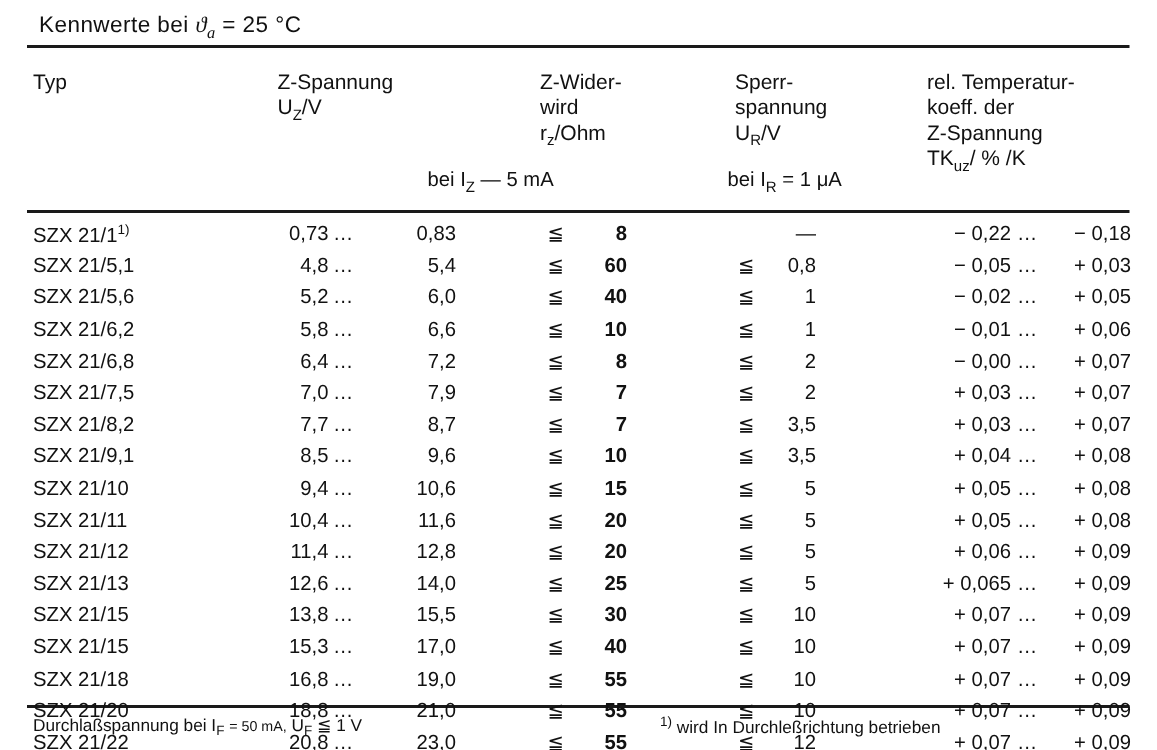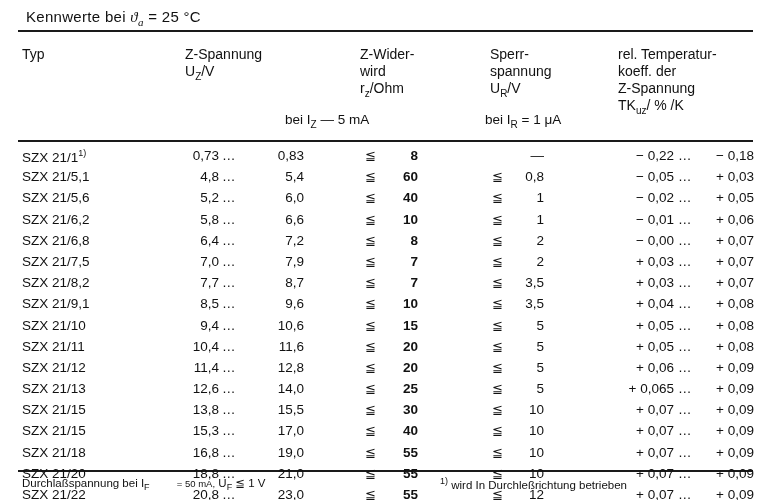--- a/index.html
+++ b/index.html
@@ -115,21 +115,21 @@
   .bold { font-weight: bold; }
 
   
   .foot {
     position: absolute;
     top: 476px;
     font-size: 11.5px;
     white-space: nowrap;
   }
   .foot .sub { font-size: 9px; vertical-align: sub; }
-  .foot .small { font-size: 9.5px; margin-left: 24px; }
+  .foot .small { font-size: 9.5px; }
   .foot-left  { left: 22px; }
   .foot-right { left: 440px; }
   .foot-right .sup { font-size: 9px; vertical-align: super; }
 </style>
 </head>
 <body>
 
 <div class="page">
 
   <div class="title">

